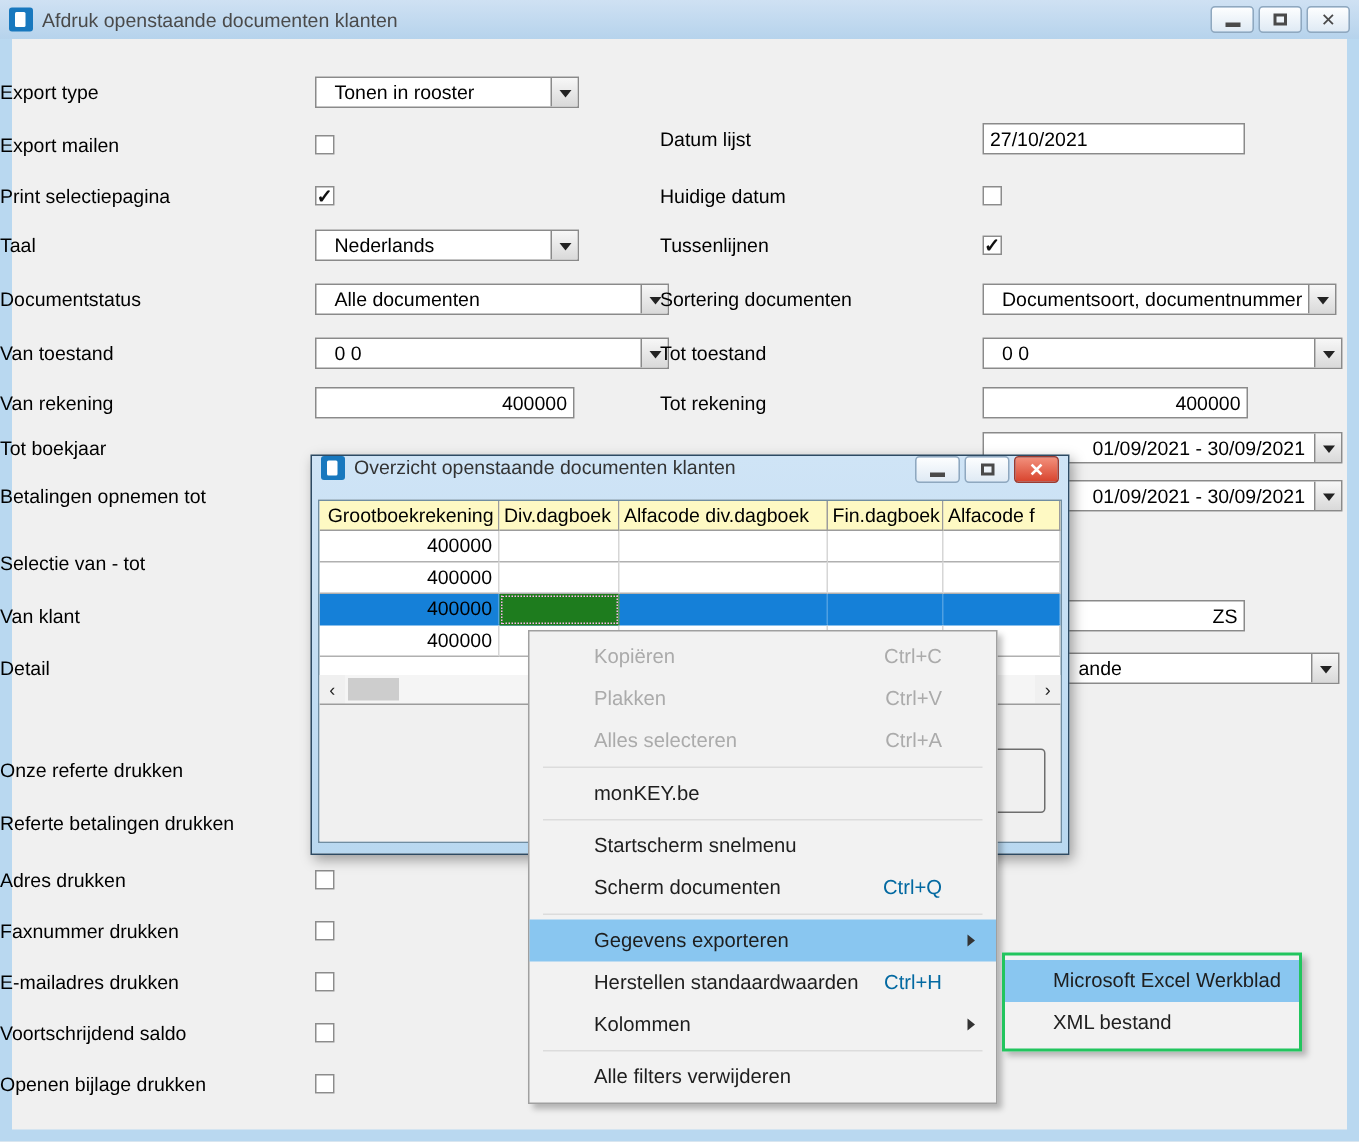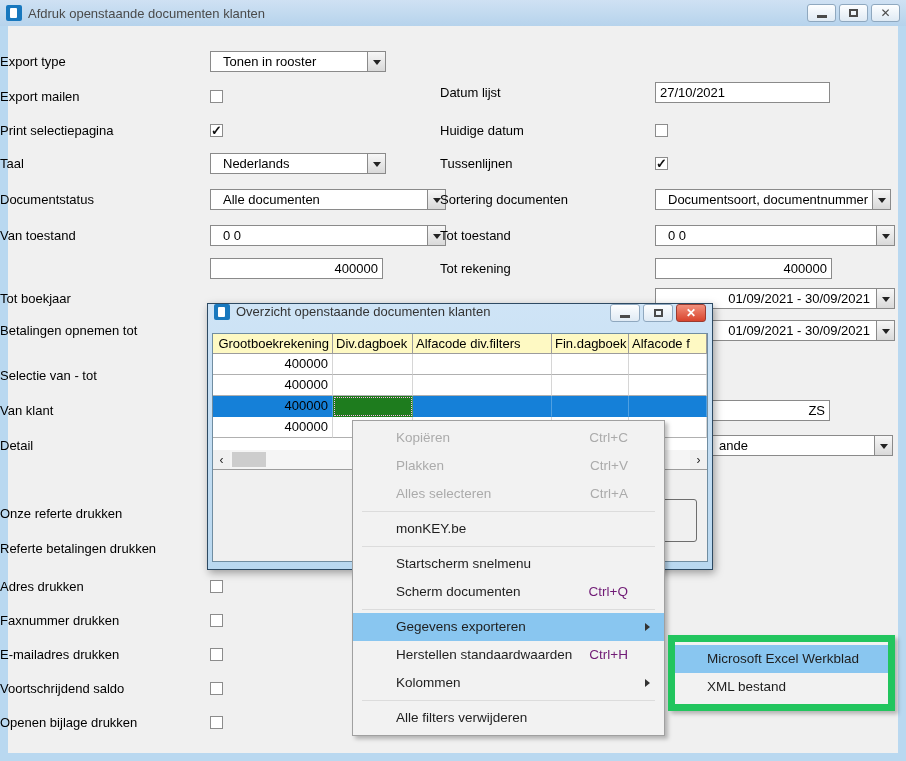--- a/index.html
+++ b/index.html
@@ -61,28 +61,28 @@
   .sc-btn{width:17px;height:19px;display:flex;align-items:center;justify-content:center;color:#222;font-size:12px;background:#f0f0f0;}
   .sc-thumb{width:34px;height:15px;background:#cdcdcd;margin-left:2px;}
   .sc-track{flex:1;}
   .popup-gray{position:absolute;left:0;right:0;top:135px;bottom:0;background:#f0f0f0;border-top:1px solid #9c9c9c;}
   .partial-btn{position:absolute;right:10px;top:165px;width:140px;height:43px;background:#f0f0f0;border:1px solid #6e6e6e;border-radius:3px;}
 
   
   .menu{position:absolute;left:352px;top:420px;width:313px;z-index:10;background:#f2f2f2;
     border:1px solid #a0a0a0;box-shadow:3px 3px 4px rgba(0,0,0,.25);padding:3px 0;}
   .mi{position:relative;height:28px;line-height:28px;padding:0 36px 0 43px;font-size:13.5px;color:#1e1e1e;white-space:nowrap;}
-  .mi .sc{position:absolute;right:36px;top:0;color:#701a75;}
+  .mi .sc{position:absolute;right:36px;top:0;color:#0369a1;}
   .mi.disabled,.mi.disabled .sc{color:#ababab;}
   .mi.highlighted{background:var(--menu-highlight);}
   .mi .sub-arrow{position:absolute;right:10px;top:10px;width:0;height:0;border:4px solid transparent;border-left:5px solid #333;}
   .msep{height:1px;background:#dcdcdc;margin:3px 9px;}
 
-  .submenu{position:absolute;left:668px;top:635px;width:227px;z-index:11;background:#f2f2f2;
-    border:7px solid #22c55e;box-shadow:3px 3px 4px rgba(0,0,0,.25);padding:3px 0;}
+  .submenu{position:absolute;left:668px;top:635px;width:200px;z-index:11;background:#f2f2f2;
+    border:2px solid #22c55e;box-shadow:3px 3px 4px rgba(0,0,0,.25);padding:3px 0;}
   .submenu .mi{padding-left:32px;}
 </style>
 </head>
 <body>
 
 <div id="stage">
   <div class="win">
     <div class="win-title">
       <span class="app-icon"></span>
       <span class="t">Afdruk openstaande documenten klanten</span>
@@ -112,20 +112,21 @@
 
   <div class="lbl" style="left:0;width:205px;top:153px">Taal</div>
   <div class="select" style="left:210px;top:153px;width:176px"><span class="val">Nederlands</span><span class="dd"></span></div>
 
   <div class="lbl" style="left:0;width:205px;top:189px">Documentstatus</div>
   <div class="select" style="left:210px;top:189px;width:236px"><span class="val">Alle documenten</span><span class="dd"></span></div>
 
   <div class="lbl" style="left:0;width:205px;top:225px">Van toestand</div>
   <div class="select" style="left:210px;top:225px;width:236px"><span class="val">0 0</span><span class="dd"></span></div>
 
+  <div class="lbl" style="left:0;width:205px;top:258px">Van rekening</div>
   <div class="input r" style="left:210px;top:258px;width:173px">400000</div>
 
   <div class="lbl" style="left:0;width:205px;top:288px">Tot boekjaar</div>
 
   <div class="lbl" style="left:0;width:205px;top:320px">Betalingen opnemen tot</div>
   <div class="lbl" style="left:0;width:205px;top:365px">Selectie van - tot</div>
   <div class="lbl" style="left:0;width:205px;top:400px">Van klant</div>
   <div class="lbl" style="left:0;width:205px;top:435px">Detail</div>
   <div class="lbl" style="left:0;width:205px;top:503px">Onze referte drukken</div>
   <div class="lbl" style="left:0;width:205px;top:538px">Referte betalingen drukken</div>
@@ -192,21 +193,21 @@
         <span class="cap-btn red">
             <span class="x">✕</span>
           </span>
       </span>
     </div>
     <div class="popup-body">
       <div class="grid">
         <div class="grow head">
           <div class="gcell c0">Grootboekrekening</div>
           <div class="gcell c1">Div.dagboek</div>
-          <div class="gcell c2">Alfacode div.filters</div>
+          <div class="gcell c2">Alfacode div.dagboek</div>
           <div class="gcell c3">Fin.dagboek</div>
           <div class="gcell c4">Alfacode f</div>
         </div>
         <div class="grow">
           <div class="gcell c0">400000</div>
             <div class="gcell c1"></div>
             <div class="gcell c2"></div>
             <div class="gcell c3"></div>
             <div class="gcell c4"></div>
         </div>

